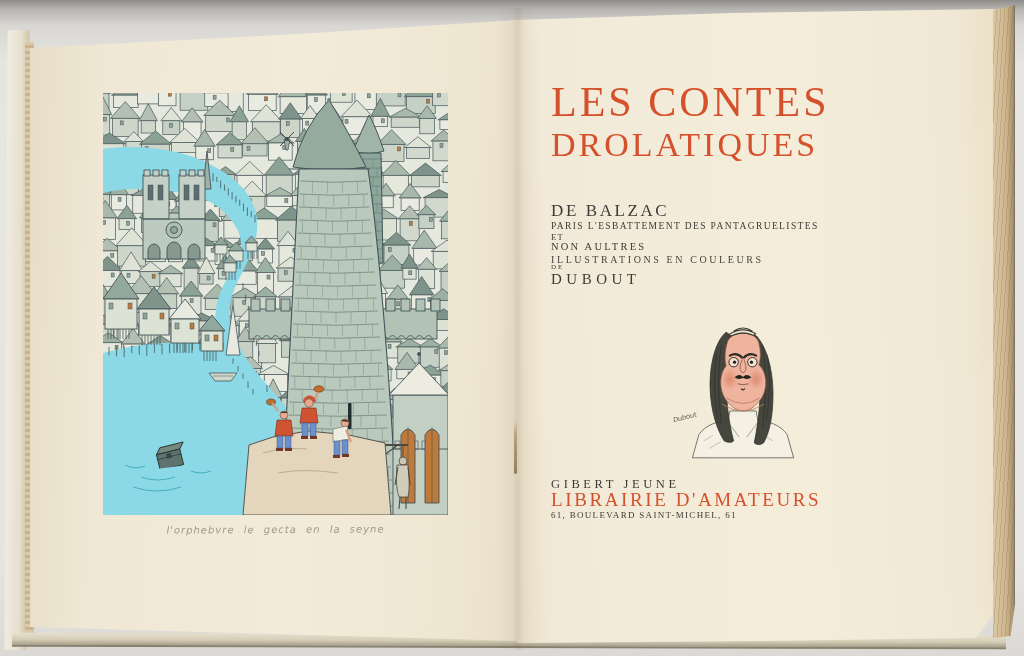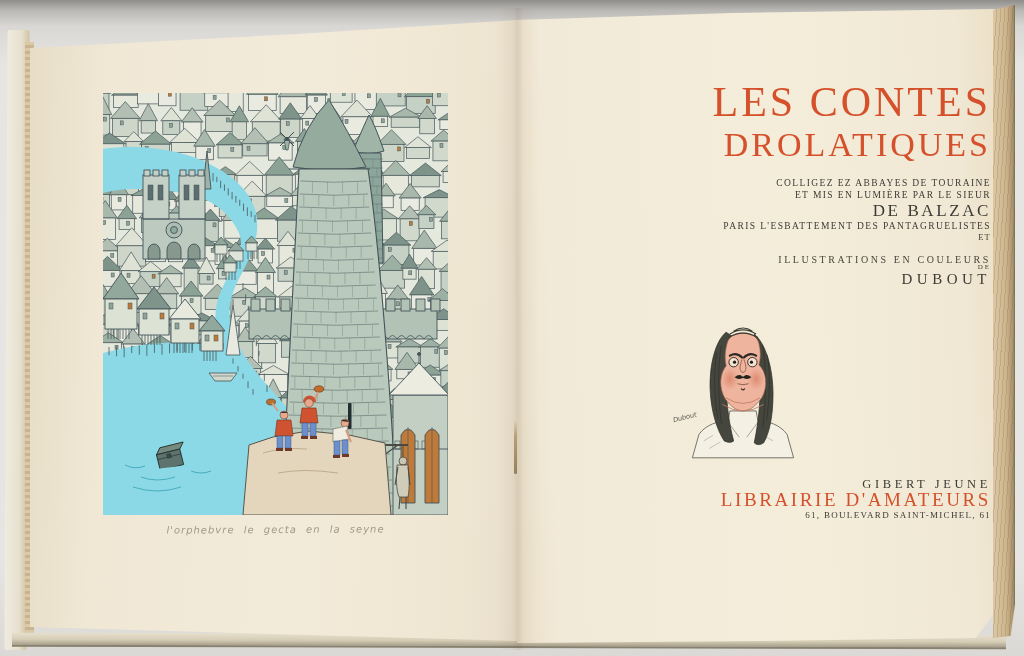--- a/index.html
+++ b/index.html
@@ -28,21 +28,21 @@
   .gutter{position:absolute;left:497px;top:8px;width:42px;height:642px;pointer-events:none;
     background:linear-gradient(90deg,rgba(130,105,70,0) 0%,rgba(130,105,70,.07) 38%,rgba(110,85,55,.15) 50%,rgba(130,105,70,.05) 64%,rgba(130,105,70,0) 100%);}
   .gutter-thread{position:absolute;left:514px;top:420px;width:3px;height:54px;border-radius:2px;
     background:linear-gradient(180deg,rgba(150,110,50,0),rgba(150,110,50,.5) 30%,rgba(110,82,40,.65));}
   
   .illustration{position:absolute;left:73px;top:93px;width:345px;height:422px;}
   .caption{position:absolute;left:63px;top:524px;width:365px;text-align:center;
     font-family:"DejaVu Sans",sans-serif;font-style:italic;font-size:10px;color:#99917e;
     letter-spacing:1px;word-spacing:5px;transform:rotate(-.3deg);opacity:.9;}
   
-  .rp-line{position:absolute;left:34px;width:440px;text-align:right;color:#3d3b36;white-space:nowrap;}
+  .rp-line{position:absolute;left:34px;width:440px;text-align:left;color:#3d3b36;white-space:nowrap;}
   .t-red{color:#d5512c;}
   .title1{top:78px;font-size:42px;letter-spacing:3px;}
   .title2{top:126px;font-size:34px;letter-spacing:3px;}
   .sub-sm{font-size:9.5px;letter-spacing:1.4px;}
   .colligez{top:178px;} .lumiere{top:190px;}
   .balzac{top:201px;font-size:17px;letter-spacing:2.6px;}
   .pour{top:221px;} .et{top:232px;font-size:8.5px;letter-spacing:1.2px;}
   .nonaultres{top:241px;font-size:10.5px;letter-spacing:2.2px;}
   .illus{top:254px;font-size:10px;letter-spacing:2.6px;color:#48463f;}
   .de{top:263px;font-size:7px;letter-spacing:2px;color:#48463f;}
@@ -1236,25 +1236,24 @@
         <rect x="230" y="362" width="7" height="3" fill="#703828"></rect>
           <rect x="239" y="361" width="7" height="3" fill="#703828"></rect>
       </g>
     </svg>
     <div class="caption">l'orphebvre le gecta en la seyne</div>
   </div>
 
   <div class="page page-right">
     <div class="rp-line title1 t-red">LES CONTES</div>
     <div class="rp-line title2 t-red">DROLATIQUES</div>
-    <div class="rp-line sub-sm colligez">COLLIGEZ EZ ABBAYES DE TOURAINE</div>
-    <div class="rp-line sub-sm lumiere">ET MIS EN LUMIÈRE PAR LE SIEUR</div>
     <div class="rp-line balzac">DE BALZAC</div>
     <div class="rp-line sub-sm pour">PARIS L'ESBATTEMENT DES PANTAGRUELISTES</div>
     <div class="rp-line et">ET</div>
+    <div class="rp-line nonaultres">NON AULTRES</div>
     <div class="rp-line illus">ILLUSTRATIONS EN COULEURS</div>
     <div class="rp-line de">DE</div>
     <div class="rp-line dubout">DUBOUT</div>
 
     <svg class="portrait" viewBox="0 0 160 170">
       <defs>
         <radialGradient id="cheek" cx="50%" cy="50%" r="50%">
           <stop offset="0%" stop-color="#d97f63" stop-opacity="0.75"></stop>
           <stop offset="100%" stop-color="#d97f63" stop-opacity="0"></stop>
         </radialGradient>

